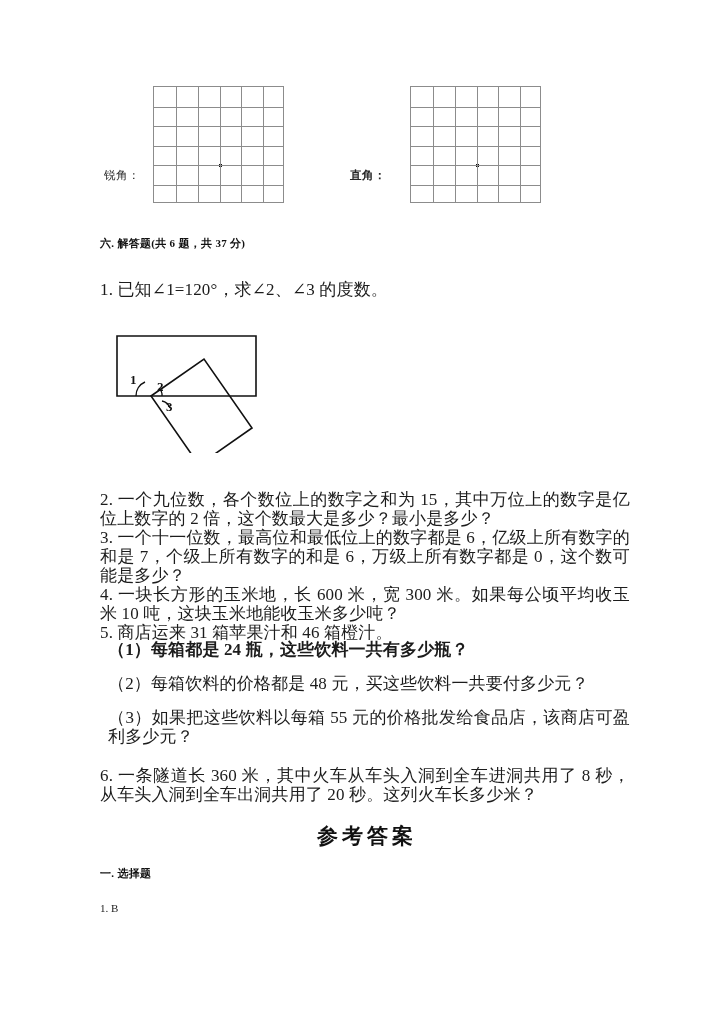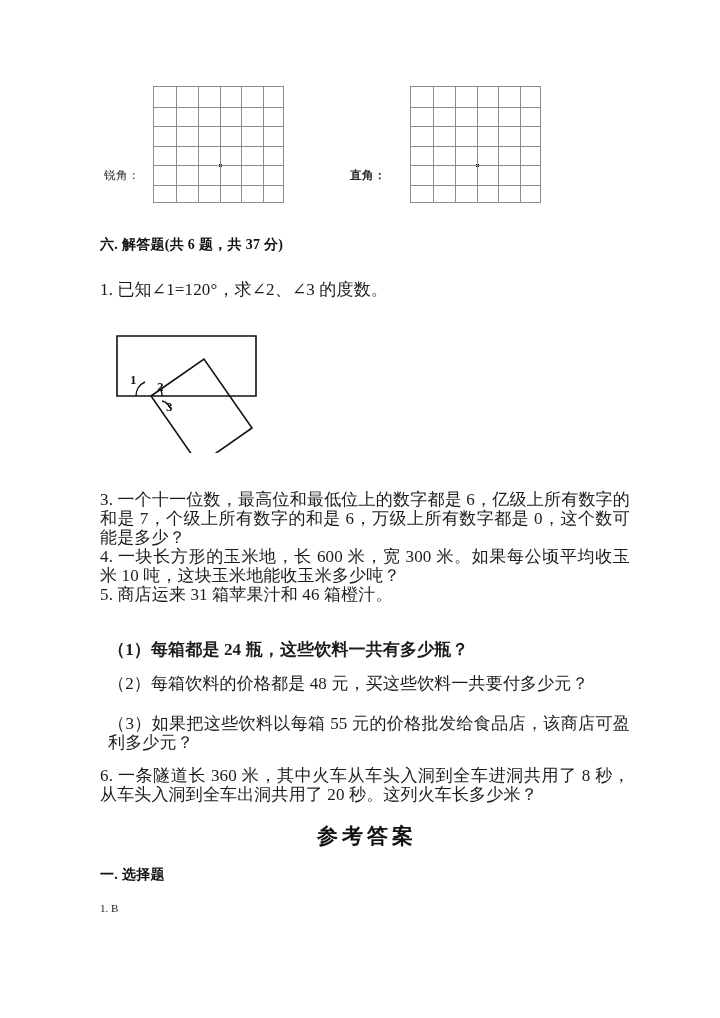--- a/index.html
+++ b/index.html
@@ -52,21 +52,21 @@
   .grid-dot {
     position: absolute;
     width: 3px; height: 3px;
     background: #111111;
     border-radius: 0;
   }
 
   
   .section-heading {
     position: absolute;
-    font-size: 14px;
+    font-size: 11px;
     font-weight: bold;
     line-height: 1;
     letter-spacing: 0.3px;
     color: #111111;
     white-space: nowrap;
   }
   .answers-title {
     position: absolute;
     width: 100%;
     text-align: center;
@@ -160,28 +160,29 @@
 
       <path d="M 62,83 A 11,11 0 0 1 70,90" fill="none" stroke="#111111" stroke-width="1.3"></path>
 
       <text x="30" y="66" font-family="Liberation Serif, serif" font-size="13" font-weight="bold" fill="#111111">1</text>
       <text x="57" y="73" font-family="Liberation Serif, serif" font-size="13" font-weight="bold" fill="#111111">2</text>
       <text x="66" y="93" font-family="Liberation Serif, serif" font-size="13" font-weight="bold" fill="#111111">3</text>
     </svg>
   </div>
 
   <div class="qtext" id="questions-block-a" style="left: 100px; top: 490px; width: 530px;">
+    <div>2. 一个九位数，各个数位上的数字之和为 15，其中万位上的数字是亿位上数字的 2 倍，这个数最大是多少？最小是多少？</div>
     <div>3. 一个十一位数，最高位和最低位上的数字都是 6，亿级上所有数字的和是 7，个级上所有数字的和是 6，万级上所有数字都是 0，这个数可能是多少？</div>
     <div>4. 一块长方形的玉米地，长 600 米，宽 300 米。如果每公顷平均收玉米 10 吨，这块玉米地能收玉米多少吨？</div>
     <div>5. 商店运来 31 箱苹果汁和 46 箱橙汁。</div>
   </div>
 
   <div class="qtext" id="sub-questions-block" style="line-height: 19px; left: 108px; top: 640px; width: 522px;">
     <div style="margin-bottom:15px;font-weight:bold;">（1）每箱都是 24 瓶，这些饮料一共有多少瓶？</div>
-    <div style="margin-bottom:21px;">（2）每箱饮料的价格都是 48 元，买这些饮料一共要付多少元？</div>
+    <div style="margin-bottom:15px;">（2）每箱饮料的价格都是 48 元，买这些饮料一共要付多少元？</div>
     <div>（3）如果把这些饮料以每箱 55 元的价格批发给食品店，该商店可盈利多少元？</div>
   </div>
 
   <div class="qtext" id="question-6-text" style="left: 100px; top: 766px; width: 530px;">6. 一条隧道长 360 米，其中火车从车头入洞到全车进洞共用了 8 秒，从车头入洞到全车出洞共用了 20 秒。这列火车长多少米？</div>
 
   <div class="answers-title" id="answers-title" style="top: 822px;">参考答案</div>
 
   <div class="section-heading" id="answers-heading" style="left: 100px; top: 868px;">一. 选择题</div>
 
   <div class="ans-line" id="answer-entry-0" style="left: 100px; top: 903px;">1. B</div>

